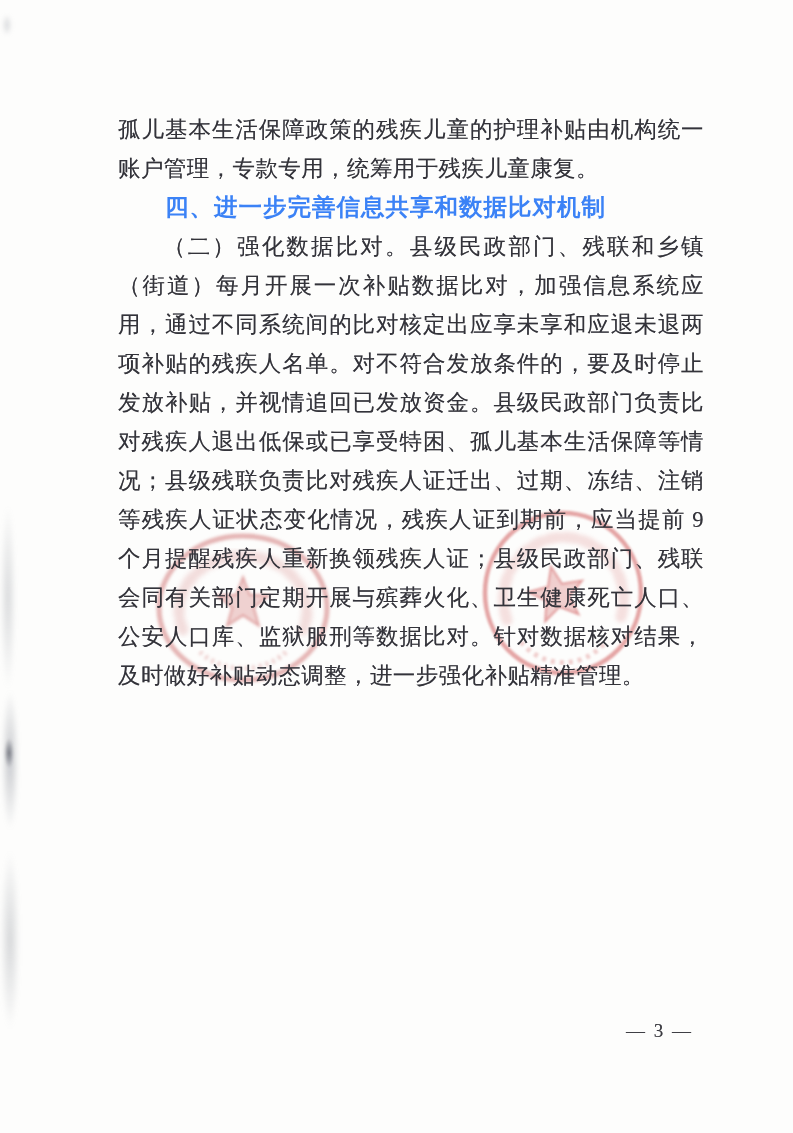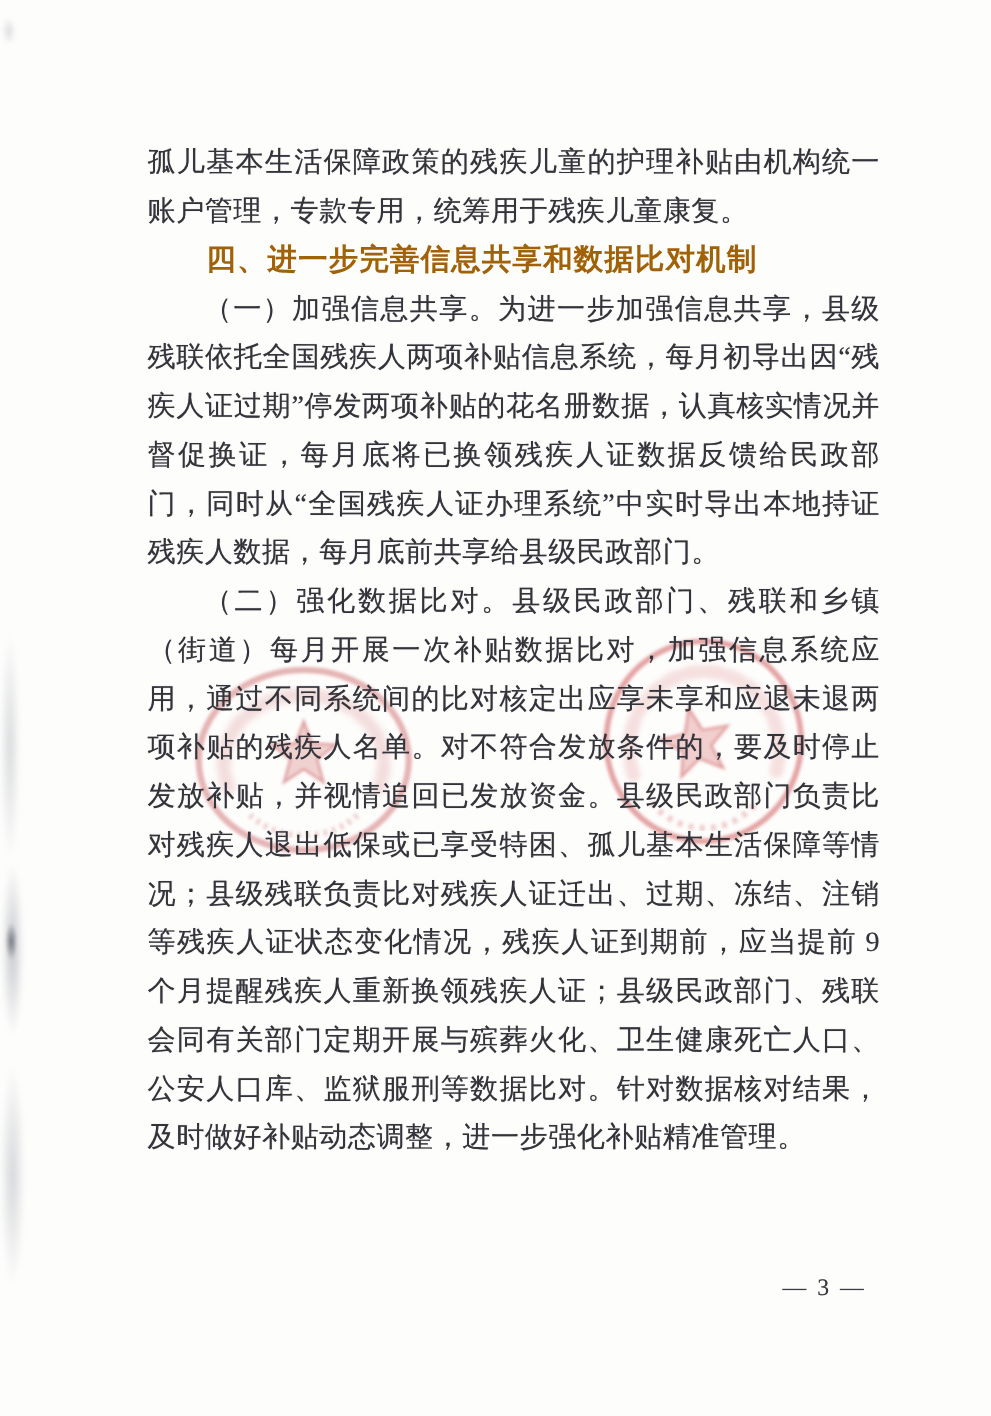--- a/index.html
+++ b/index.html
@@ -39,21 +39,21 @@
   .content p.no-indent {
     text-indent: 0;
   }
   .heading {
     margin: 0;
     text-indent: 2em;
     font-family: "Liberation Sans", "DejaVu Sans", sans-serif;
     font-weight: bold;
     font-size: 23.5px;
     line-height: 39px;
-    color: #a16207;
+    color: #3b82f6;
     letter-spacing: 1px;
     text-align: left;
   }
   .page-number {
     position: absolute;
     top: 1020px;
     right: 100px;
     z-index: 3;
     font-size: 19px;
     color: #3a3a40;
@@ -132,19 +132,18 @@
 
   <div class="smudge smudge-a"></div>
   <div class="smudge smudge-b"></div>
   <div class="smudge smudge-c"></div>
   <div class="smudge smudge-d"></div>
   <div class="smudge smudge-e"></div>
 
   <div class="content">
     <p class="no-indent">孤儿基本生活保障政策的残疾儿童的护理补贴由机构统一账户管理，专款专用，统筹用于残疾儿童康复。</p>
     <h2 class="heading">四、进一步完善信息共享和数据比对机制</h2>
-    <p>（一）加强信息共享。为进一步加强信息共享，县级残联依托全国残疾人两项补贴信息系统，每月初导出因“残疾人证过期”停发两项补贴的花名册数据，认真核实情况并督促换证，每月底将已换领残疾人证数据反馈给民政部门，同时从“全国残疾人证办理系统”中实时导出本地持证残疾人数据，每月底前共享给县级民政部门。</p>
     <p>（二）强化数据比对。县级民政部门、残联和乡镇（街道）每月开展一次补贴数据比对，加强信息系统应用，通过不同系统间的比对核定出应享未享和应退未退两项补贴的残疾人名单。对不符合发放条件的，要及时停止发放补贴，并视情追回已发放资金。县级民政部门负责比对残疾人退出低保或已享受特困、孤儿基本生活保障等情况；县级残联负责比对残疾人证迁出、过期、冻结、注销等残疾人证状态变化情况，残疾人证到期前，应当提前 9 个月提醒残疾人重新换领残疾人证；县级民政部门、残联会同有关部门定期开展与殡葬火化、卫生健康死亡人口、公安人口库、监狱服刑等数据比对。针对数据核对结果，及时做好补贴动态调整，进一步强化补贴精准管理。</p>
   </div>
 
   <div class="page-number">— 3 —</div>
 
 </div>
 
 </body></html>

